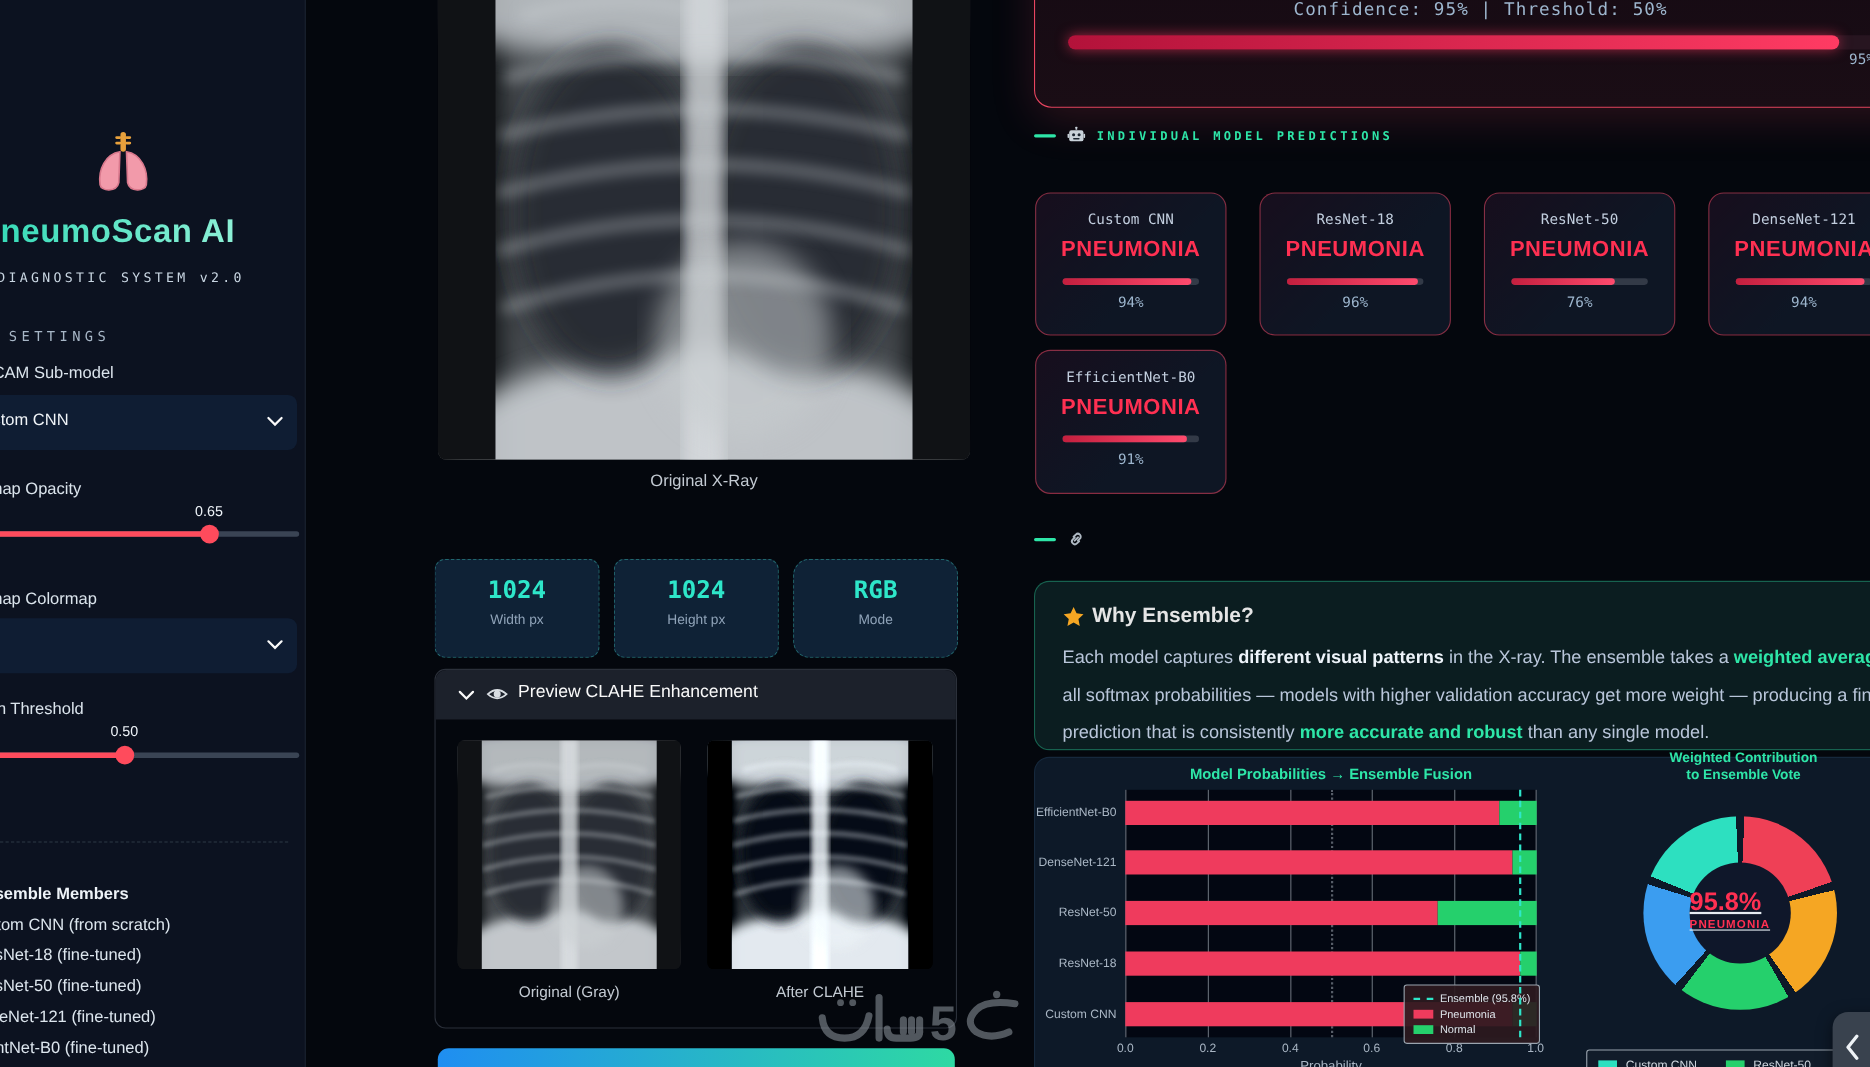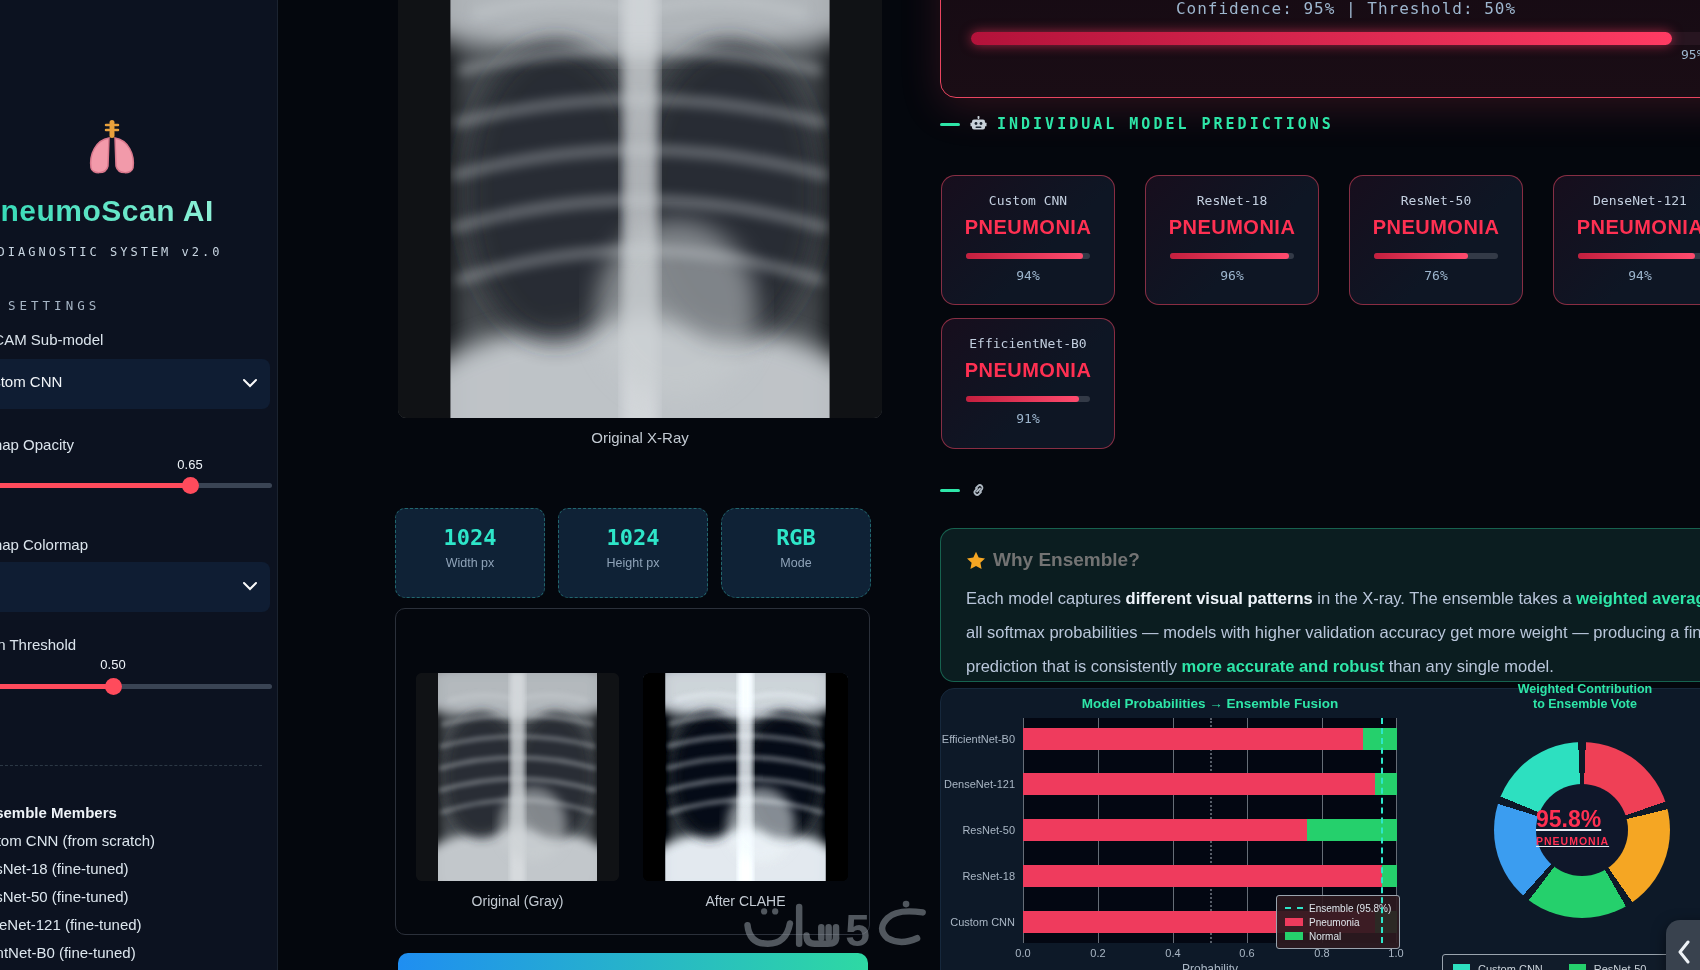--- a/index.html
+++ b/index.html
@@ -36,30 +36,30 @@
   .grad-btn{background:linear-gradient(90deg,#1f8ef1,#2ed9a3);border-radius:10px;border:none;cursor:pointer;}
 
   
   .topcard{background:linear-gradient(180deg,#150a13,#1a0d15);border:1.5px solid #e94560;border-radius:16px;
            box-shadow:0 10px 40px rgba(233,69,96,.18);}
   .conf-line{font-size:16px;color:#9db6ce;text-align:center;letter-spacing:1px;}
   .conf-track{height:13px;border-radius:7px;background:#271520;}
   .conf-fill{height:13px;border-radius:7px;background:linear-gradient(90deg,#b3123a,#ff3b63);box-shadow:0 0 12px rgba(255,59,99,.6);}
   .sec-head{display:flex;align-items:center;gap:10px;}
   .sec-dash{width:20px;height:3px;background:#2ee6a8;border-radius:2px;}
-  .sec-text{font-family:"DejaVu Sans Mono",monospace;font-size:15px;font-weight:bold;letter-spacing:3px;color:#2ee6a8;white-space:nowrap;}
+  .sec-text{font-family:"DejaVu Sans Mono",monospace;font-size:11px;font-weight:bold;letter-spacing:3px;color:#2ee6a8;white-space:nowrap;}
   .pred-card{width:172px;height:128px;border:1px solid rgba(233,69,96,.55);border-radius:14px;
              background:linear-gradient(135deg,#170e1d 0%,#0e1624 60%);text-align:center;}
   .pred-name{margin-top:17px;font-size:13px;color:#c2cede;}
   .pred-label{margin-top:8px;font-size:20px;font-weight:800;letter-spacing:.5px;color:#ff3052;}
   .pred-track{position:absolute;left:24px;top:77px;right:24px;height:6px;border-radius:3px;background:#333a47;}
   .pred-fill{height:6px;border-radius:3px;background:linear-gradient(90deg,#c41f3e,#ff4b6e);}
   .pred-pct{position:absolute;left:0;right:0;top:92px;font-size:13px;color:#9db6ce;}
   .whycard{background:#0b1d20;border:1px solid rgba(46,230,168,.35);border-radius:14px;}
-  .why-title{font-size:19px;font-weight:bold;color:#737373;}
+  .why-title{font-size:19px;font-weight:bold;color:#e5e5e5;}
   .why-text{font-size:16.5px;line-height:34px;color:#b9c6da;}
   .why-text .bw{font-weight:bold;color:#eef4fa;}
   .why-text .bt{font-weight:bold;color:#2ee6a8;}
   .chartscard{background:#0d1928;border:1px solid #16283c;border-radius:14px;}
   .chart-title{font-size:13.5px;font-weight:bold;color:#2ee6a8;text-align:center;}
   .plot{background:#030712;}
   .gridline{position:absolute;top:0;bottom:0;width:1px;background:rgba(225,235,245,.45);}
   .bar-row{position:absolute;left:0;width:100%;height:22px;}
   .seg-red{position:absolute;left:0;top:0;height:22px;background:#ef3b5d;}
   .seg-green{position:absolute;top:0;height:22px;background:#25d06c;}
@@ -181,20 +181,30 @@
   <div class="abs info-card" style="left:558px;top:508px;">
     <div class="v mono">1024</div>
     <div class="l">Height px</div>
   </div>
   <div class="abs info-card" style="left:721px;top:508px;border-radius:15px;">
     <div class="v mono">RGB</div>
     <div class="l">Mode</div>
   </div>
 
   <div class="abs expander" style="left:395px;top:608px;width:473px;height:325px;">
+    <div class="exp-head">
+      <svg class="abs" style="left:20px;top:17px;" width="16" height="12" viewBox="0 0 16 12">
+        <polyline points="2,3 8,9 14,3" fill="none" stroke="#fafafa" stroke-width="2" stroke-linecap="round"></polyline>
+        </svg>
+      <svg class="abs" style="left:46px;top:14px;" width="20" height="16" viewBox="0 0 20 16">
+        <path d="M1.5,8 Q10,0.5 18.5,8 Q10,15.5 1.5,8 Z" fill="none" stroke="#d8dde2" stroke-width="1.6"></path>
+        <circle cx="10" cy="8" r="3.2" fill="#d8dde2"></circle>
+        </svg>
+      <span class="exp-title">Preview CLAHE Enhancement</span>
+    </div>
     <div class="abs xray-frame" style="left:20px;top:64px;width:203px;height:208px;border-radius:6px;">
       <svg viewBox="0 0 240 260" width="203" height="208" preserveAspectRatio="xMidYMid slice" style="filter:brightness(1.02);">
           <use href="#xray-art"></use>
         </svg>
     </div>
     <div class="abs xray-frame" style="left:247px;top:64px;width:205px;height:208px;border-radius:6px;filter:contrast(1.4) brightness(1.05);">
       <svg viewBox="0 0 240 260" width="205" height="208" preserveAspectRatio="xMidYMid slice">
           <use href="#xray-art"></use>
         </svg>
     </div>

